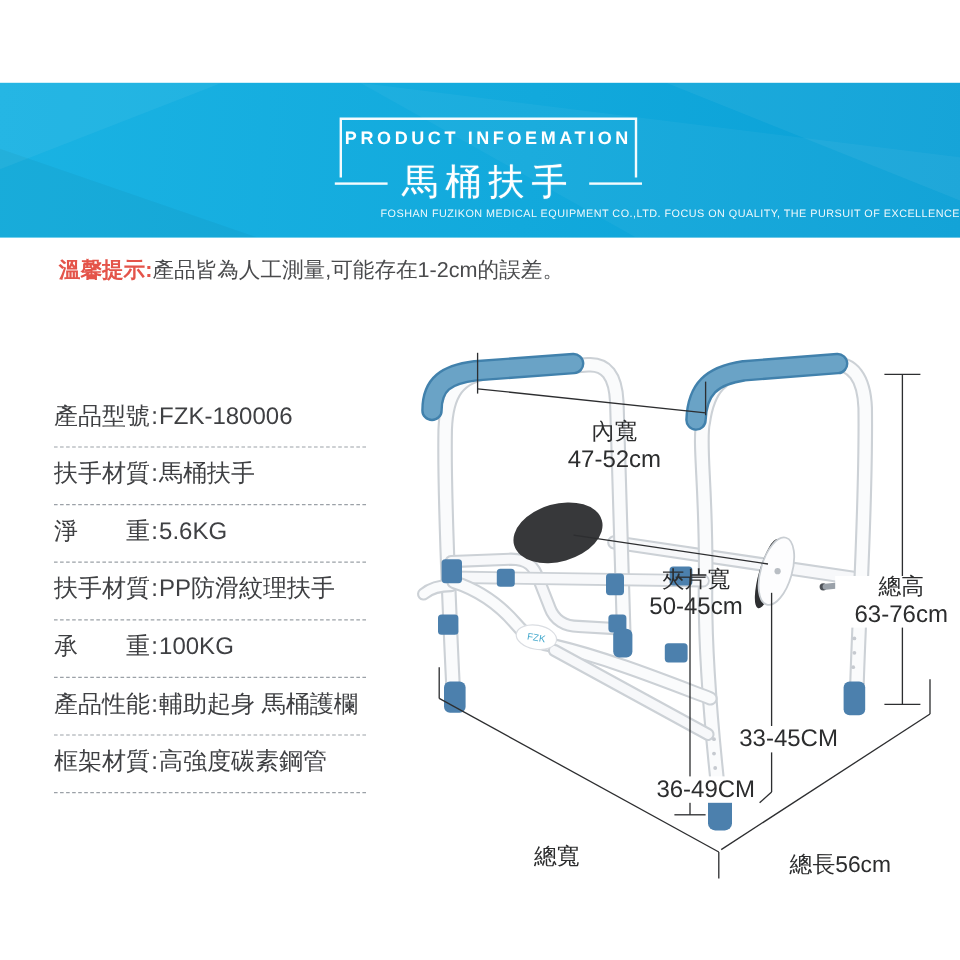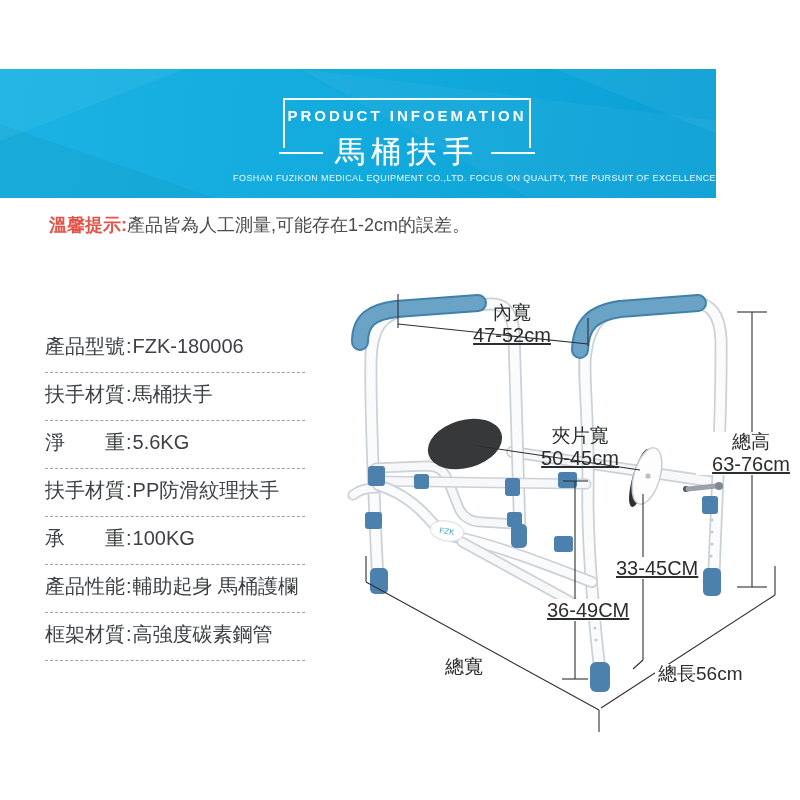--- a/index.html
+++ b/index.html
@@ -3,21 +3,21 @@
 <meta charset="utf-8">
 <style>
   * { margin:0; padding:0; box-sizing:border-box; }
   html,body { background:#fff; }
   .page {
     position:relative; width:800px; height:800px; background:#fff; overflow:hidden;
     font-family:"Liberation Sans","DejaVu Sans",sans-serif; color:#3f4043;
   }
   
   .banner {
-    position:absolute; left:0; top:69px; width:716px; height:129px;
+    position:absolute; left:0; top:69px; width:800px; height:129px;
     background:linear-gradient(96deg,#1ab3e3 0%, #12a9dc 55%, #0aa0d6 100%);
     overflow:hidden;
   }
   .banner .facets { position:absolute; inset:0; }
   .title-wrap { position:absolute; left:283px; top:29px; width:248px; height:50px;
     border:2px solid rgba(255,255,255,.95); border-bottom:none; }
   .title-en {
     margin-top:7px; text-align:center; color:#fff; font-size:15px;
     letter-spacing:3px; font-weight:bold; white-space:nowrap;
   }
@@ -40,24 +40,24 @@
   .spec-row {
     padding:8px 0 12px; border-bottom:1px dashed #9ba1a7;
     font-size:20px; color:#3f4043; white-space:nowrap;
   }
   .spec-sep { margin:0 1px; }
   
   .figure { position:absolute; left:330px; top:280px; width:470px; height:470px; }
   .figure svg { position:absolute; left:0; top:0; z-index:1; }
   .m-label {
     position:absolute; z-index:2; text-align:center; color:#2c2d2e;
-    line-height:1.1; font-weight:500; white-space:nowrap;
+    line-height:1.1; font-weight:500; white-space:nowrap;margin-top:48px;
   }
   .m-zh  { font-size:19px; }
-  .m-val { font-size:20px;text-decoration:underline; }
+  .m-val { font-size:20px; }
   .bg { background:#fff; padding:0 3px; }
 </style>
 </head>
 <body>
 
 <div class="page">
 
   <header class="banner">
     <svg class="facets" width="800" height="129" viewBox="0 0 800 129">
       <polygon points="0,129 0,55 215,129" fill="#000000" opacity="0.04"></polygon>

